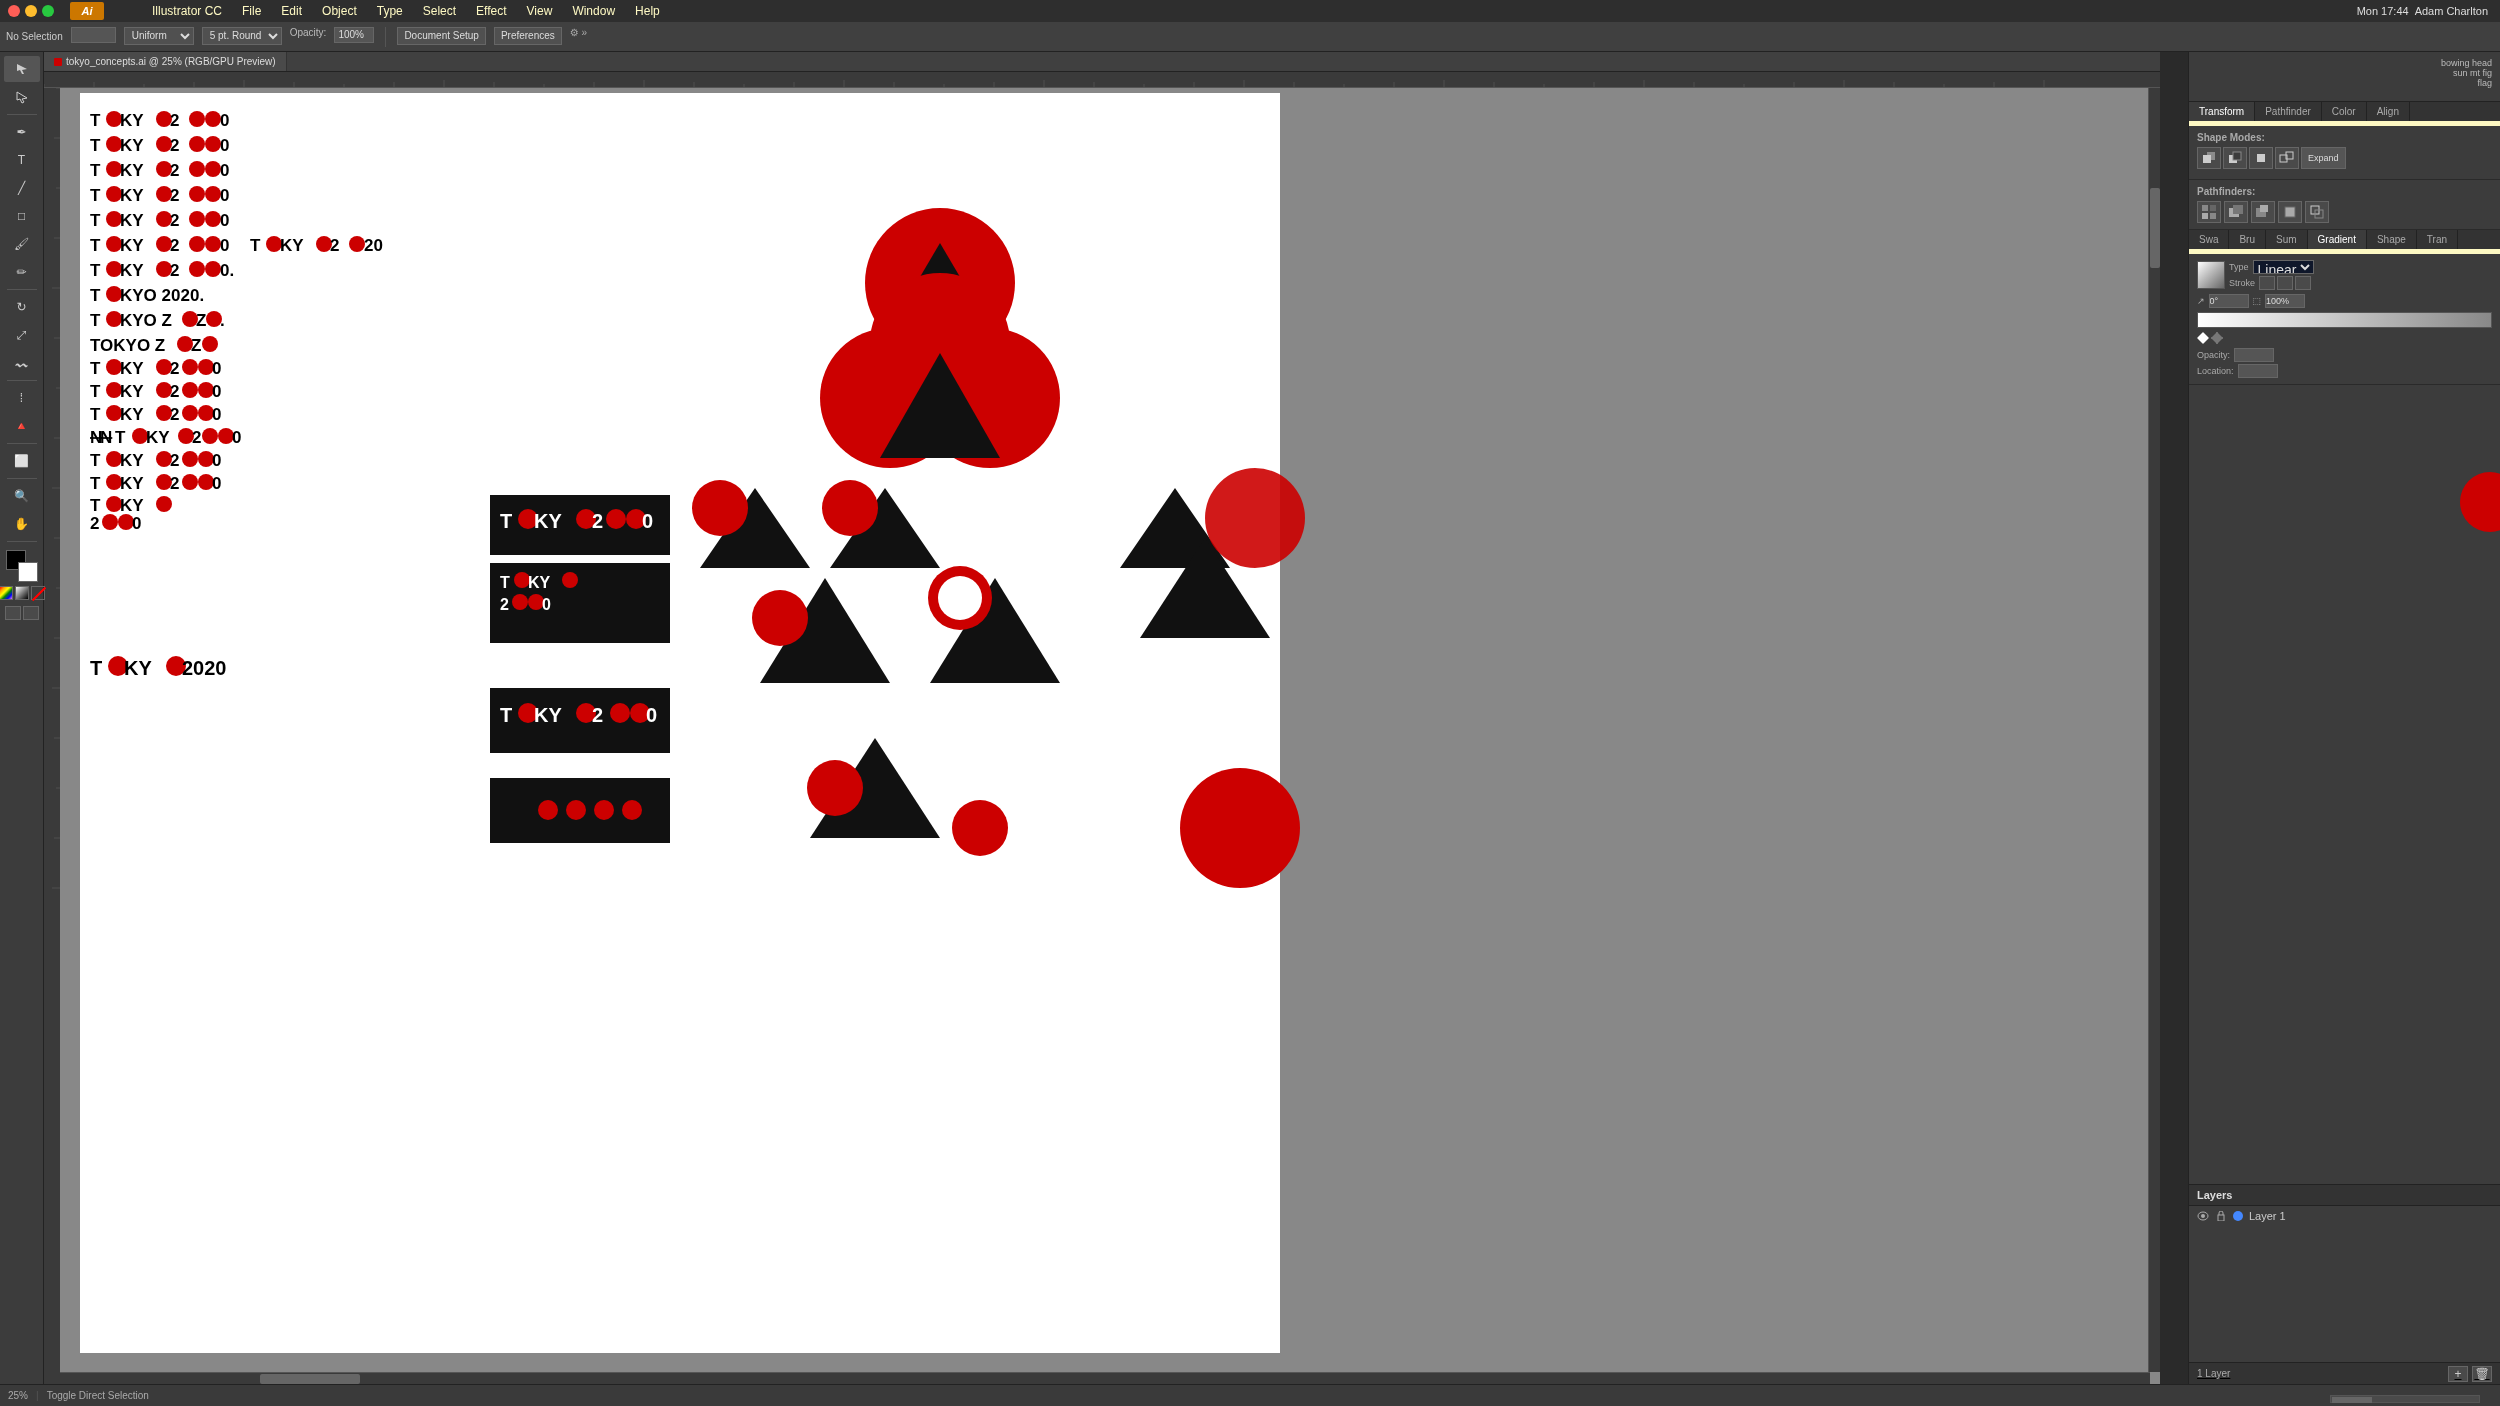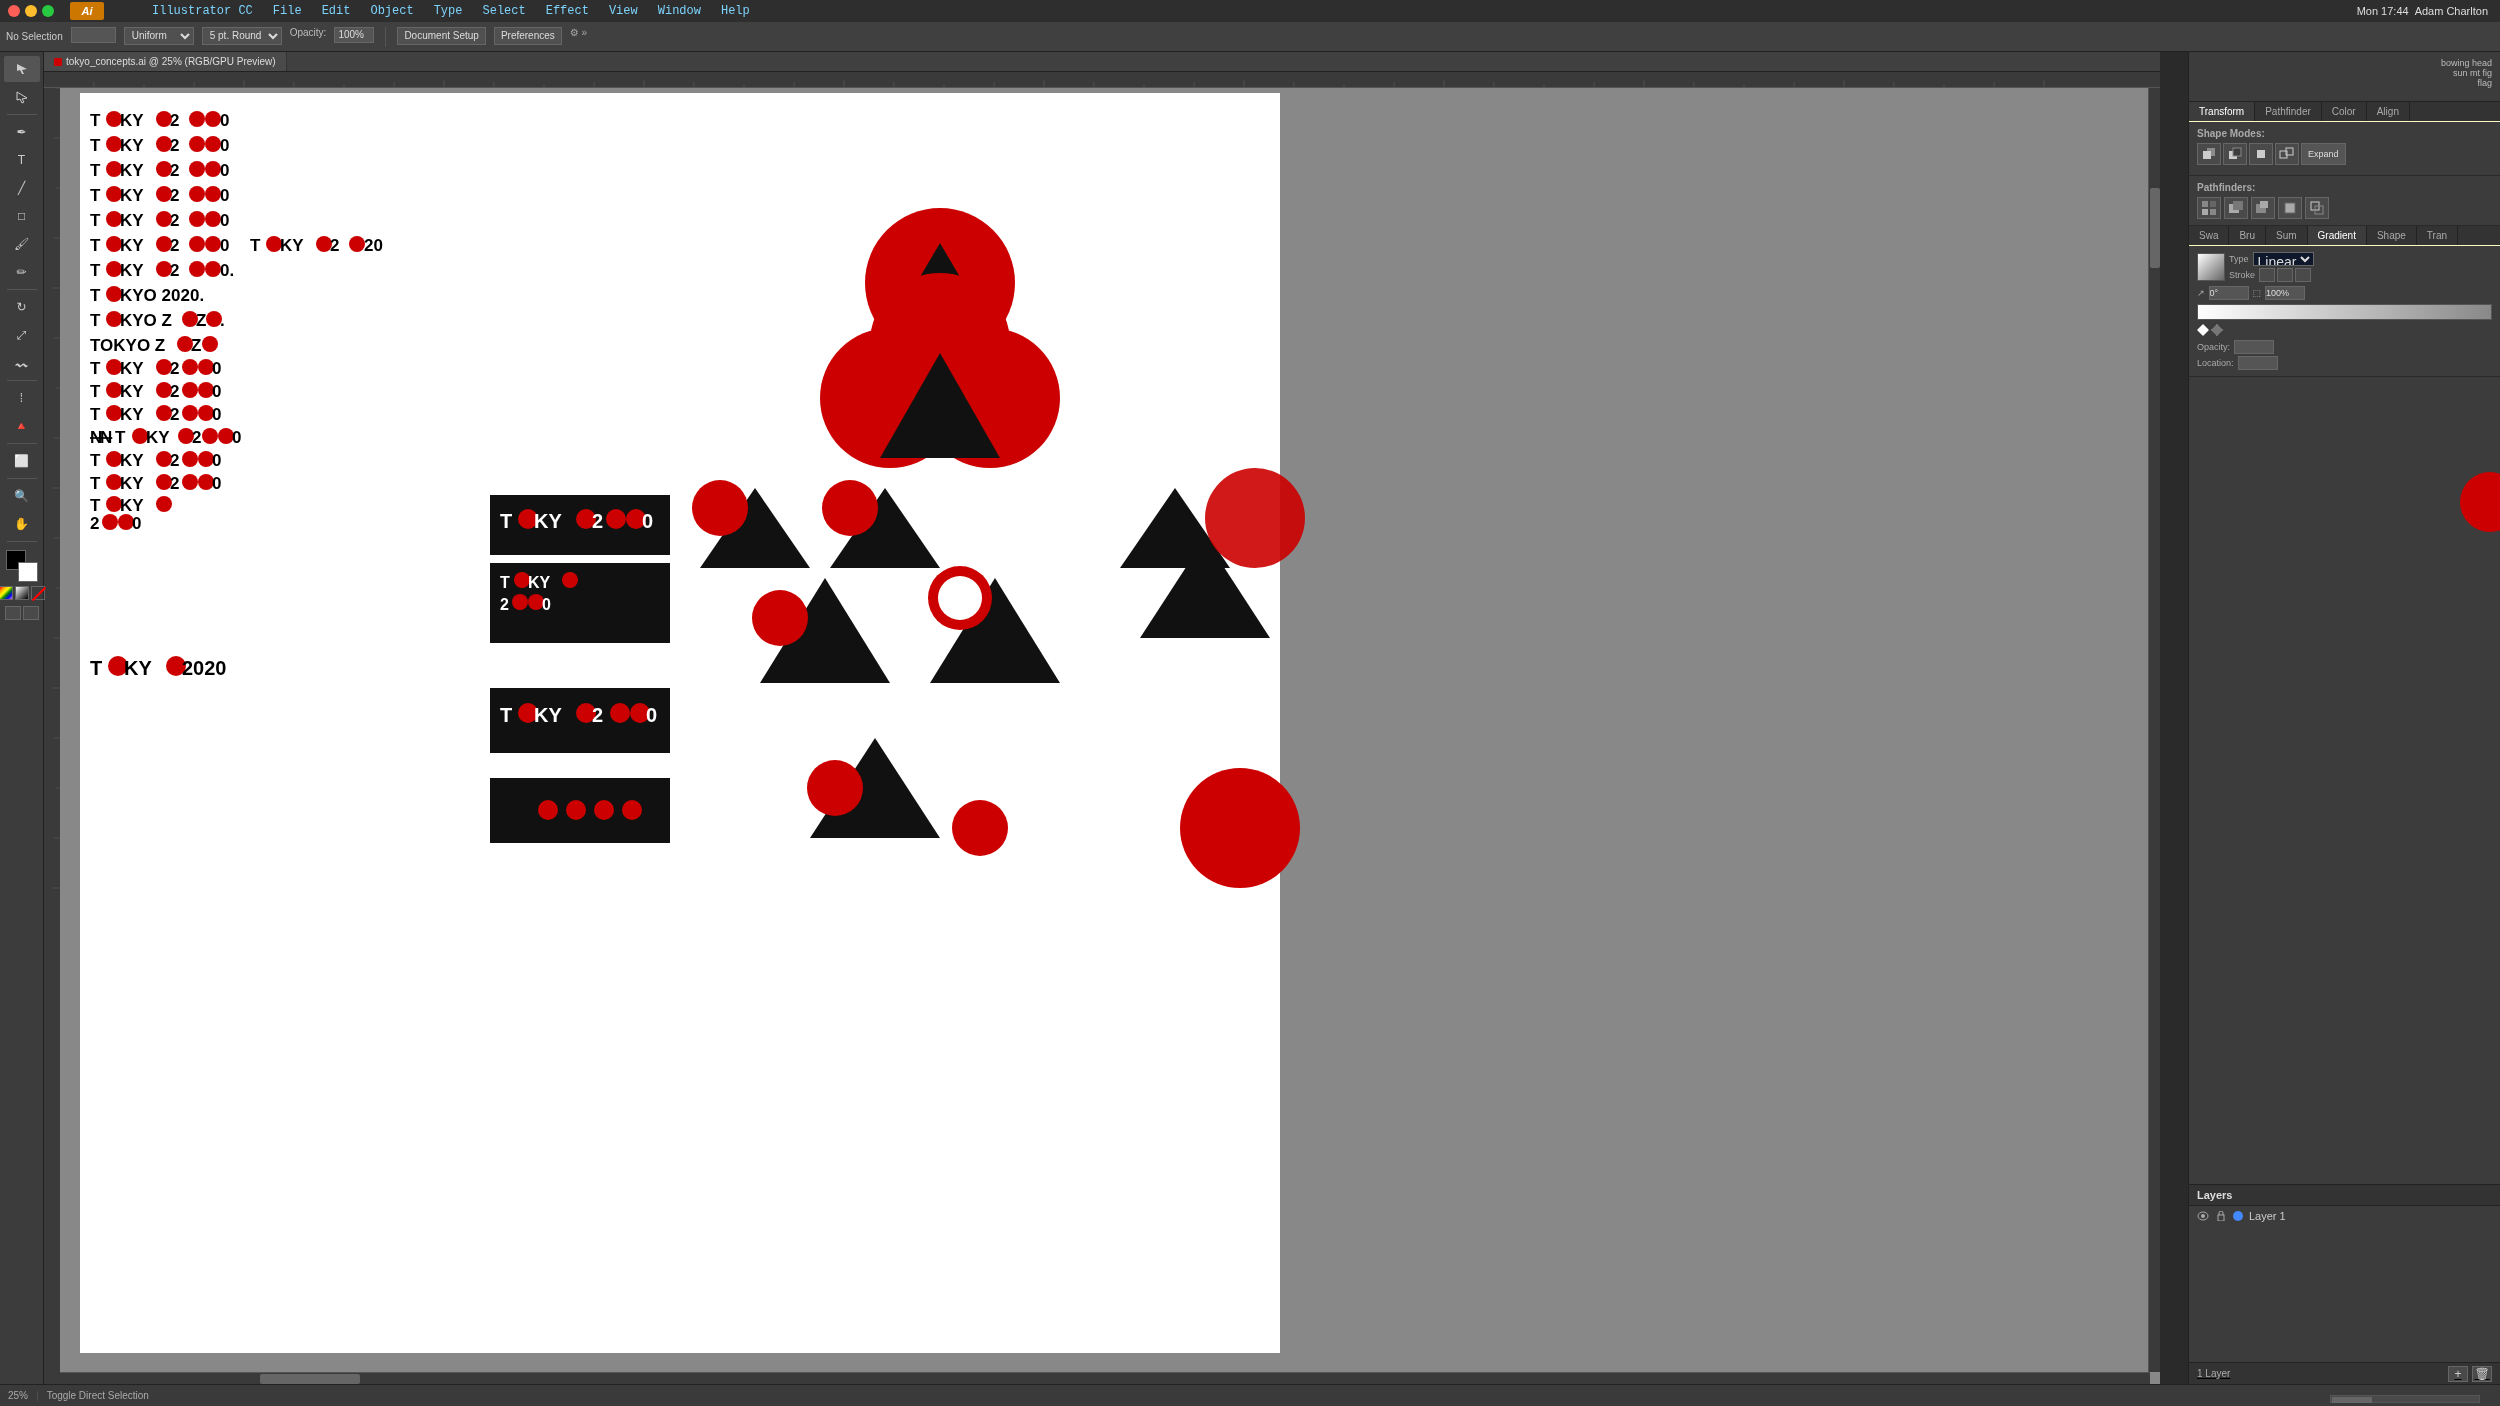--- a/index.html
+++ b/index.html
@@ -108,21 +108,21 @@
       width: 312px;
       bottom: 22px;
       background: #3c3c3c;
       border-left: 1px solid #222;
       overflow: hidden;
     }
 
     .panel-tabs {
       display: flex;
       background: #333;
-      border-bottom: 1px solid #fef9c3;
+      border-bottom: 5px solid #fef9c3;
     }
     .panel-tab {
       padding: 4px 10px;
       font-size: 10px;
       color: #aaa;
       cursor: pointer;
       border-right: 1px solid #222;
     }
     .panel-tab.active {
       background: #3c3c3c;
@@ -315,26 +315,25 @@
     }
     .sys-menu-items {
       display: flex;
       align-items: center;
       height: 100%;
       gap: 0;
     }
     .sys-menu-item {
       padding: 9px 10px;
       font-size: 12px;
-      color: #7dd3fc;
+      color: #fef9c3;
       cursor: pointer;
       height: 100%;
       display: flex;
       align-items: center;
-      font-family: Liberation Mono, monospace;
     }
     .sys-right {
       margin-left: auto;
       display: flex;
       align-items: center;
       gap: 6px;
       padding-right: 12px;
       font-size: 11px;
       color: #ddd;
     }

